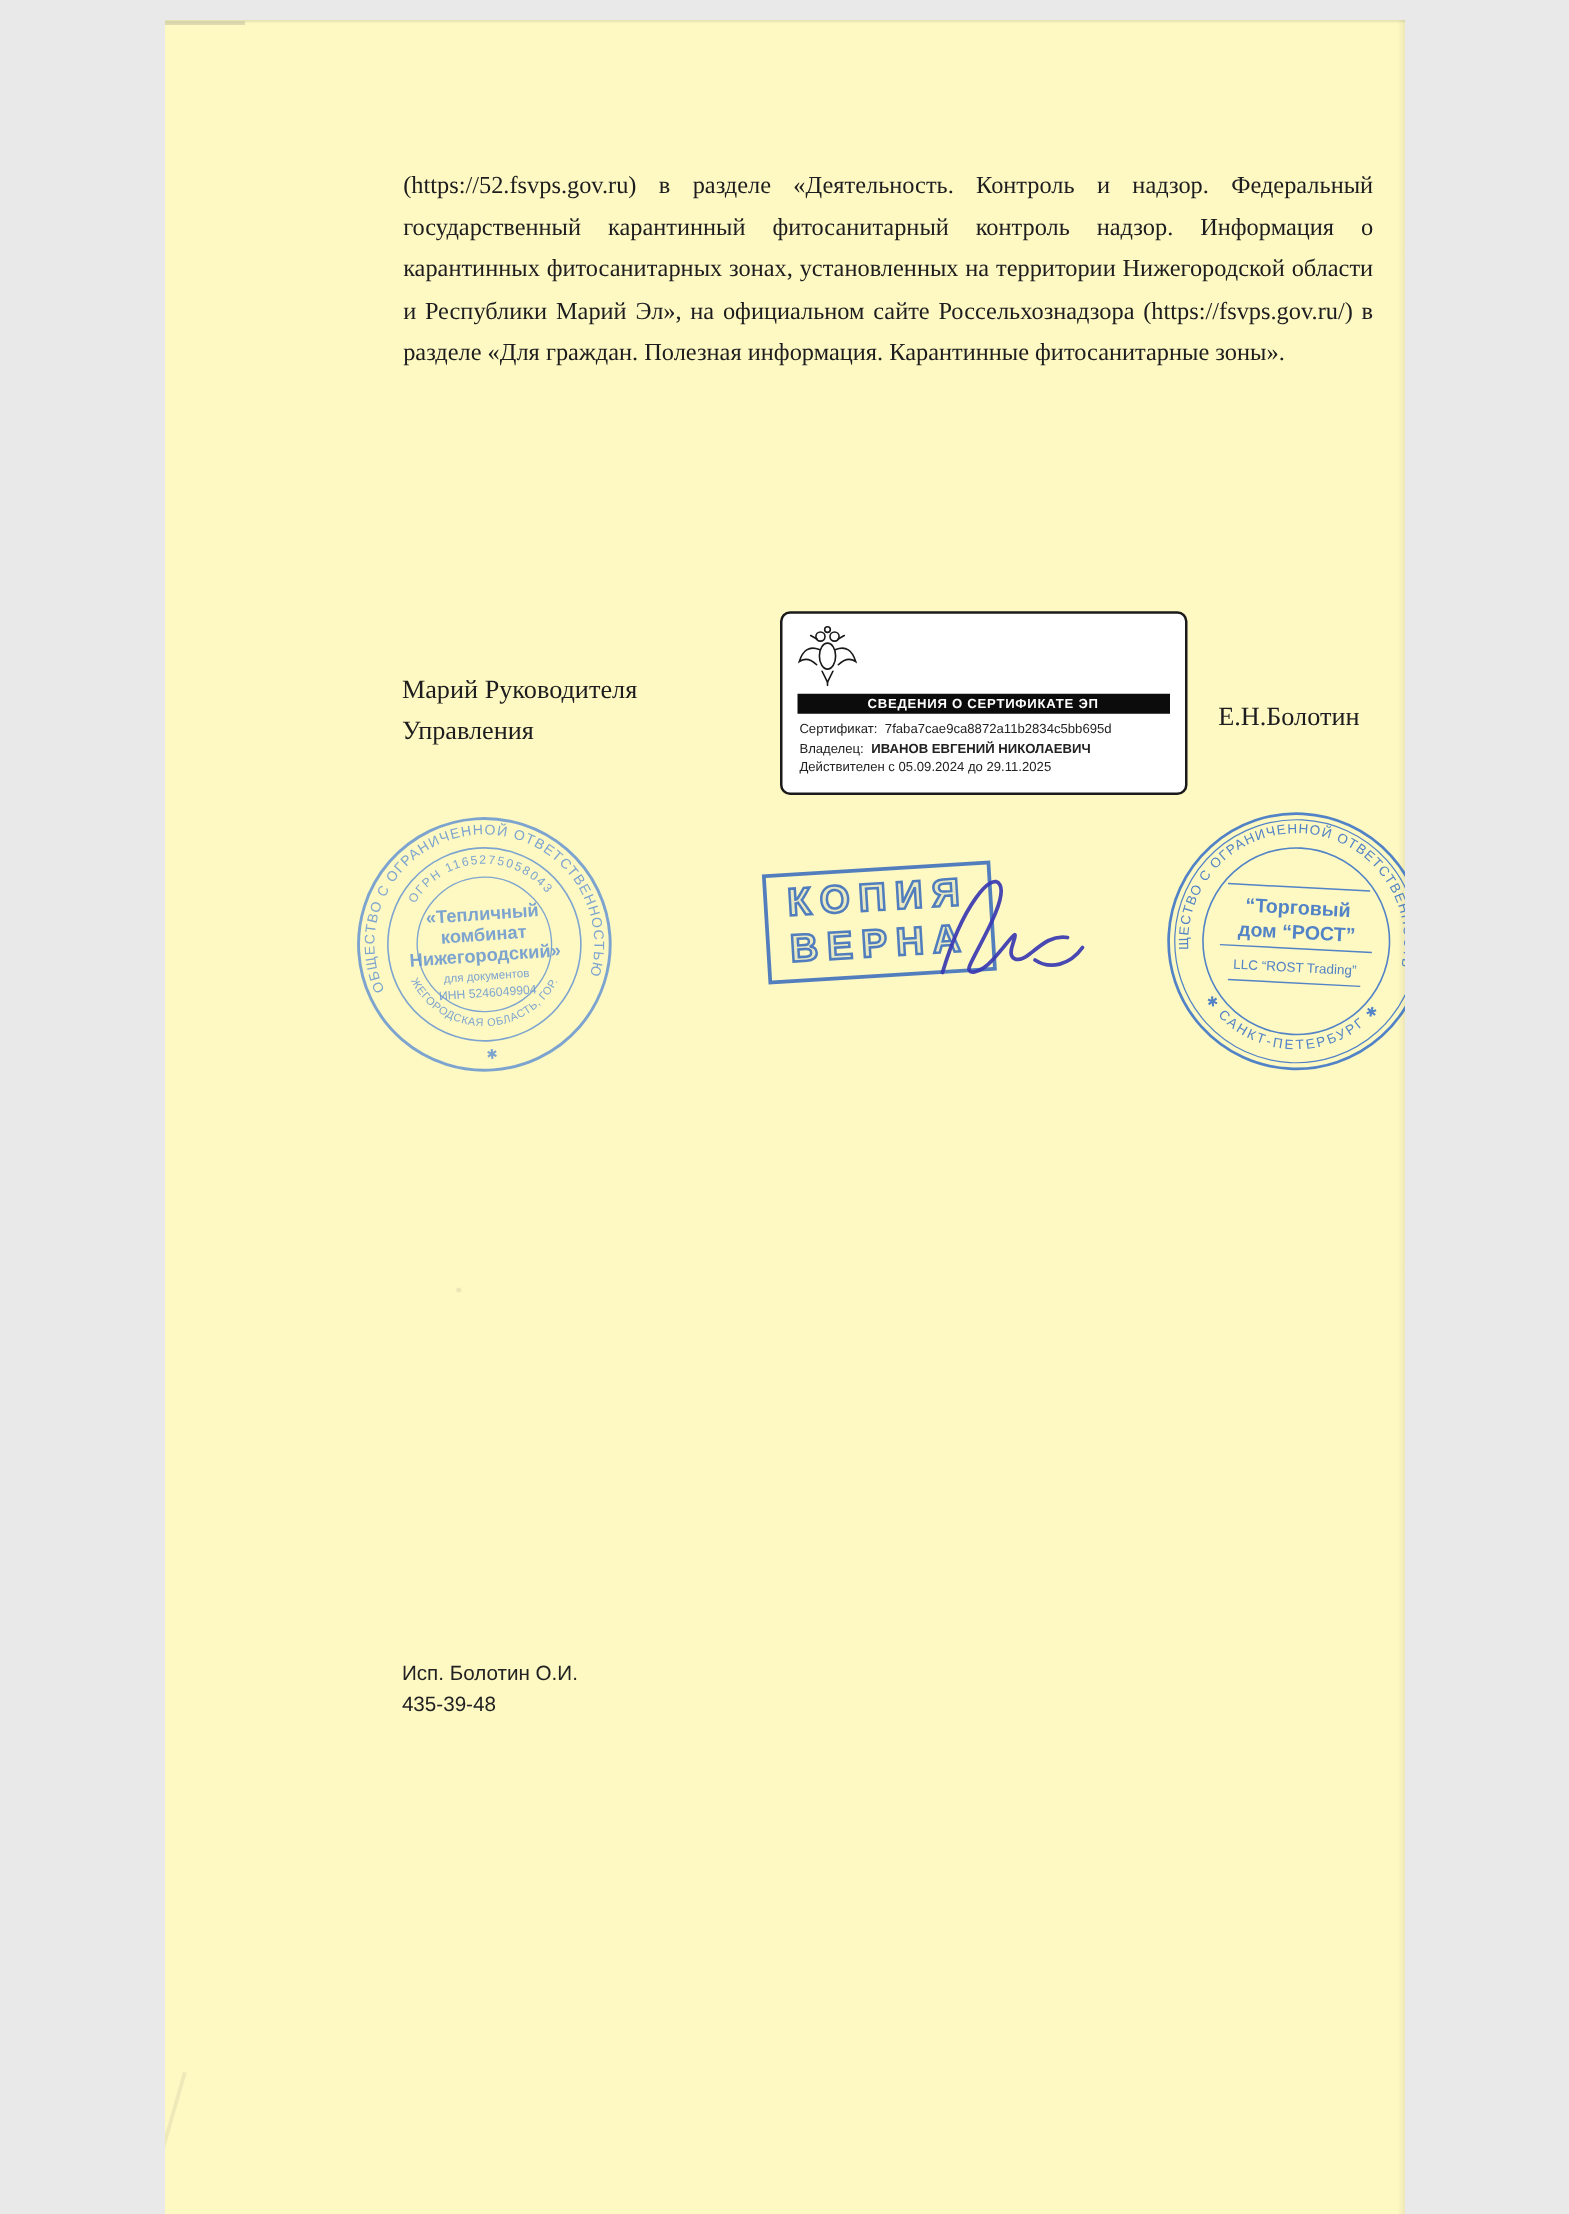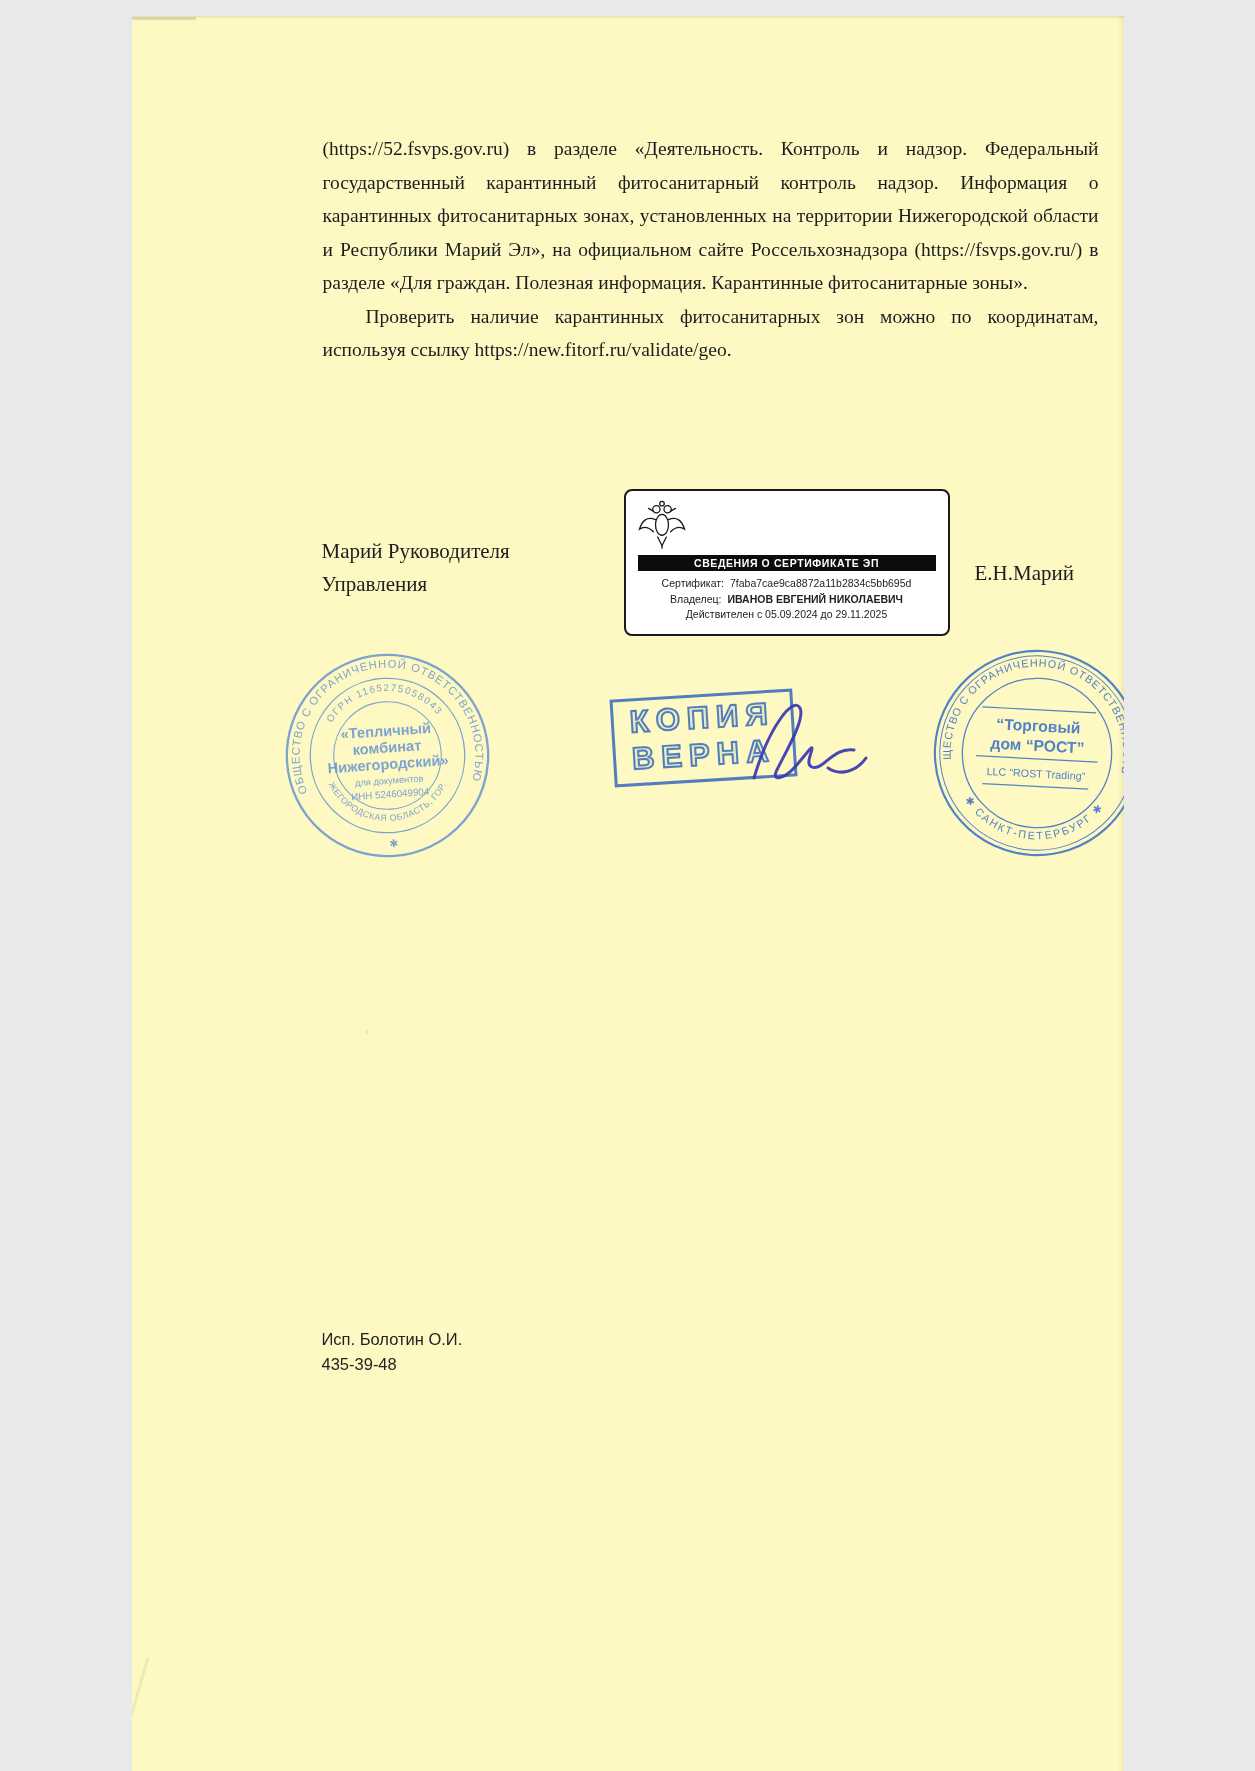--- a/index.html
+++ b/index.html
@@ -51,21 +51,21 @@
     box-sizing:border-box;
   }
   .esign-head{display:flex;align-items:center;padding:7px 10px 2px 10px;}
   .esign-emblem{flex:0 0 52px;height:52px;}
   .esign-head-text{flex:1;text-align:center;font-size:12.5px;line-height:16px;color:#111;}
   .esign-bar{
     margin:3px 12px 0 12px;background:#0c0c0c;color:#fff;
     font-size:10.5px;font-weight:bold;letter-spacing:.6px;
     text-align:center;padding:2px 0;
   }
-  .esign-certs{padding:5px 14px 0 14px;font-size:10.5px;line-height:15.5px;color:#222;text-align:center;}
+  .esign-certs{padding:5px 14px 0 14px;font-size:10.5px;line-height:15.5px;color:#222;}
   .cert-label{margin-right:6px;}
   .owner-value{font-weight:bold;}
 
   
   .stamp{position:absolute;}
   .stamp-left{left:148px;top:632px;width:215px;height:215px;color:rgba(96,145,210,0.82);transform:rotate(-4deg);}
   .stamp-right{left:797px;top:629px;width:216px;height:216px;color:rgba(62,118,198,0.9);transform:rotate(3deg);}
   .stamp text{font-family:"Liberation Sans",sans-serif;fill:currentColor;}
 
   
@@ -97,28 +97,27 @@
   <div class="edge-shade-top"></div>
   <div class="edge-shade-right"></div>
   <div class="artifact art-1"></div>
   <div class="artifact art-2"></div>
   <div class="artifact art-3"></div>
   <div class="artifact art-4"></div>
   <div class="artifact art-5"></div>
 
   <div class="body-text">
     <p class="para">(https://52.fsvps.gov.ru) в разделе «Деятельность. Контроль и надзор. Федеральный государственный карантинный фитосанитарный контроль надзор. Информация о карантинных фитосанитарных зонах, установленных на территории Нижегородской области и Республики Марий Эл», на официальном сайте Россельхознадзора (https://fsvps.gov.ru/) в разделе «Для граждан. Полезная информация. Карантинные фитосанитарные зоны».</p>
-    <p class="para">Проверить наличие карантинных фитосанитарных зон можно по координатам, используя ссылку https://new.fitorf.ru/validate/geo.</p>
   </div>
 
   <div class="signer-title">
     <div>Марий Руководителя</div>
     <div>Управления</div>
   </div>
-  <div class="signer-name">Е.Н.Марий</div>
+  <div class="signer-name">Е.Н.Болотин</div>
 
   <div class="esign">
     <div class="esign-head">
       <svg class="esign-emblem" viewBox="0 0 60 60">
         <g stroke="#1a1a1a" fill="none" stroke-width="1.5" stroke-linecap="round">
           <circle cx="30" cy="6.5" r="2.6"></circle>
           <circle cx="23.5" cy="13" r="4.2"></circle>
           <circle cx="36.5" cy="13" r="4.2"></circle>
           <path d="M20.5 15.5 L14.5 12"></path>
           <path d="M39.5 15.5 L45.5 12"></path>

